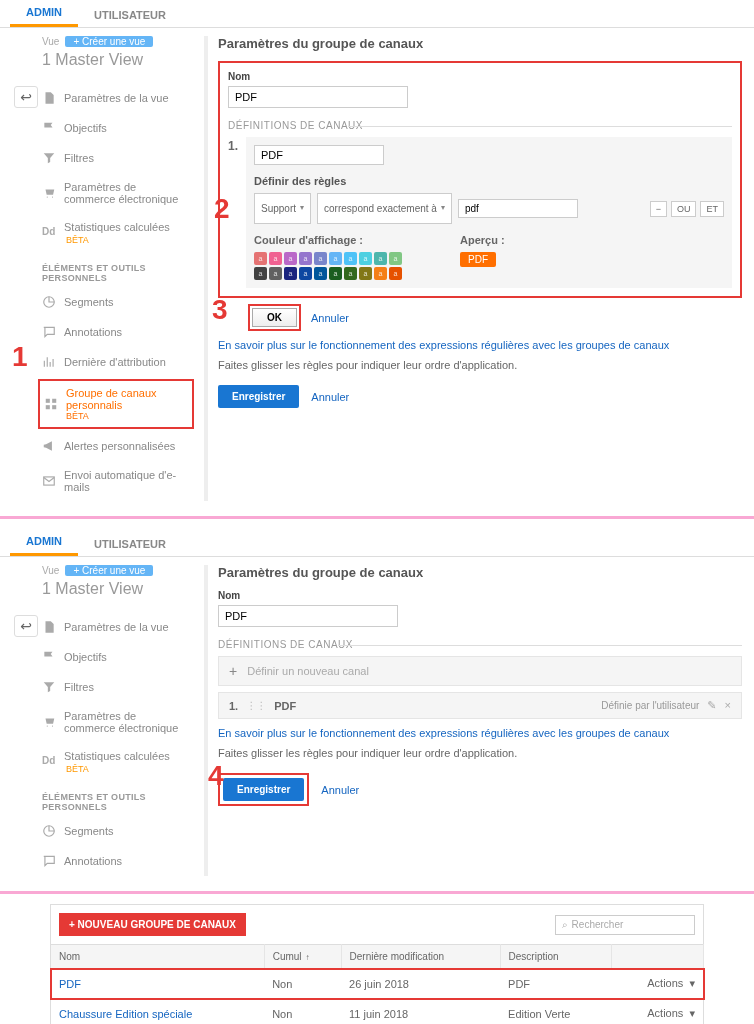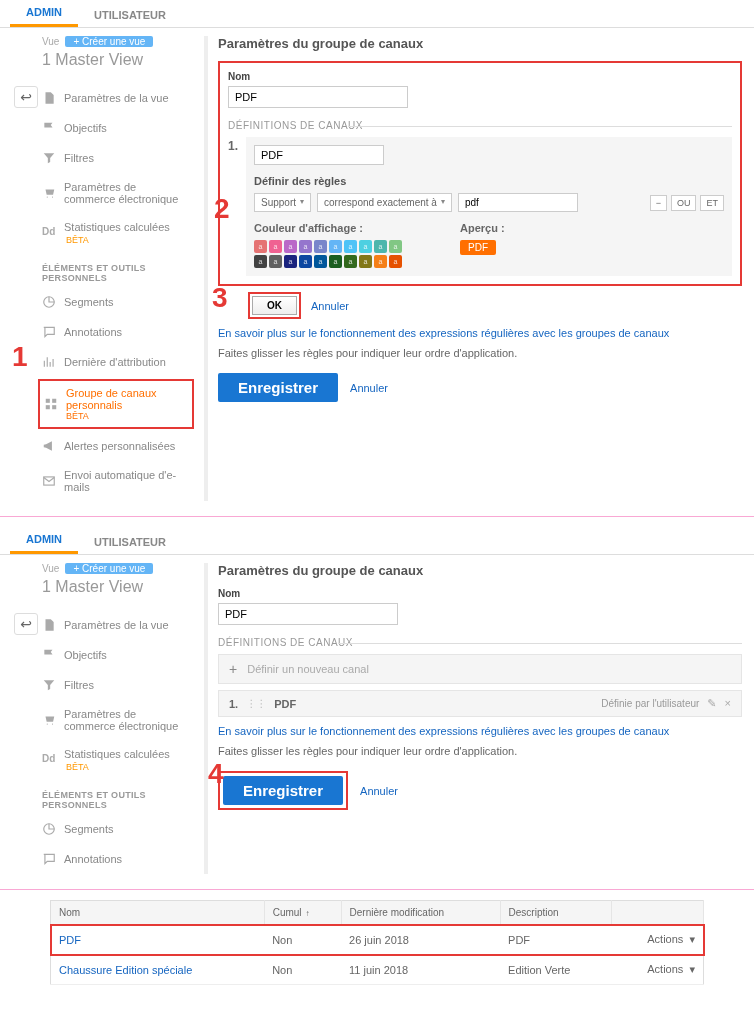--- a/index.html
+++ b/index.html
@@ -1,17 +1,17 @@
 <!DOCTYPE html>
 <html><head>
 <meta charset="utf-8">
 <style>
 * { margin: 0; padding: 0; box-sizing: border-box; font-family: Arial, sans-serif; }
 body { background: #fff; width: 754px; font-size: 11px; color: #666; }
-.screenshot { border-bottom: 1px solid #f9a8d4; margin-bottom: 10px; padding-bottom: 15px; }
+.screenshot { border-bottom: 3px solid #f9a8d4; margin-bottom: 10px; padding-bottom: 15px; }
 .tabs { display: flex; border-bottom: 1px solid #ddd; padding: 0 10px; height: 28px; align-items: flex-end; }
 .tab { padding: 6px 16px; font-size: 11px; font-weight: bold; color: #888; cursor: pointer; }
 .tab.active { color: #1976d2; border-bottom: 3px solid #ff9800; }
 .content { display: flex; margin-top: 8px; }
 .left-col { width: 198px; padding: 0 8px 0 42px; position: relative; }
 .back-arrow { position: absolute; left: 14px; top: 50px; width: 24px; height: 22px; border: 1px solid #ddd; border-radius: 3px; display: flex; align-items: center; justify-content: center; cursor: pointer; font-size: 14px; }
 .vue-row { display: flex; align-items: center; gap: 6px; margin-bottom: 4px; }
 .vue-label { font-size: 10px; color: #aaa; }
 .btn-create { background: #64b5f6; color: #fff; padding: 0 8px; font-size: 10px; border: none; border-radius: 2px; cursor: pointer; }
 .master-view { font-size: 16px; color: #999; margin-bottom: 14px; }
@@ -29,38 +29,38 @@
 .field-label { font-size: 10px; font-weight: bold; color: #444; margin-bottom: 4px; }
 .text-input { border: 1px solid #ccc; padding: 4px 6px; font-size: 11px; width: 180px; }
 .def-header { font-size: 10px; color: #999; margin: 12px 0 6px; letter-spacing: 0.5px; position: relative; }
 .def-header::after { content: ""; position: absolute; left: 120px; right: 0; top: 50%; border-top: 1px solid #ddd; }
 .rule-row { display: flex; gap: 8px; align-items: flex-start; }
 .rule-num { font-weight: bold; font-size: 12px; padding-top: 2px; }
 .rule-body { flex: 1; background: #f5f5f5; padding: 8px; }
 .rule-input { border: 1px solid #ccc; padding: 3px 6px; font-size: 11px; width: 130px; background: #fff; }
 .rule-subtitle { font-size: 11px; font-weight: bold; color: #555; margin: 10px 0 6px; }
 .rule-selects { display: flex; gap: 6px; align-items: center; }
-.select-box { border: 1px solid #ccc; background: #fff; padding: 3px 6px; font-size: 10px; display: flex; align-items: flex-start; gap: 4px; }
+.select-box { border: 1px solid #ccc; background: #fff; padding: 9px 6px; font-size: 10px; display: flex; align-items: flex-start; gap: 4px; }
 .select-box .caret { font-size: 8px; color: #888; }
 .rule-text-input { border: 1px solid #ccc; padding: 3px 6px; font-size: 10px; width: 120px; background: #fff; }
 .rule-ops { display: flex; gap: 4px; margin-left: auto; }
 .op-btn { border: 1px solid #ccc; background: #fff; padding: 2px 5px; font-size: 9px; cursor: pointer; }
 .color-section { display: flex; gap: 46px; margin-top: 10px; }
 .color-label { font-size: 11px; font-weight: bold; margin-bottom: 6px; }
 .color-grid { display: flex; flex-wrap: wrap; gap: 2px; width: 160px; }
 .color-sw { width: 13px; height: 13px; border-radius: 2px; display: flex; align-items: center; justify-content: center; font-size: 7px; color: rgba(255,255,255,0.8); cursor: pointer; }
 .preview-badge { background: #ff6f00; color: #fff; padding: 2px 8px; font-size: 10px; border-radius: 2px; display: inline-block; }
 .ok-row { display: flex; align-items: center; gap: 10px; margin-top: 6px; }
 .ok-btn { border: 1px solid #aaa; background: linear-gradient(#fff,#eee); padding: 3px 14px; font-size: 10px; font-weight: bold; cursor: pointer; }
 .ok-box { border: 2px solid #e53935; padding: 2px; display: inline-block; }
 .link { color: #1565c0; cursor: pointer; font-size: 11px; }
 .info-text { font-size: 11px; color: #666; margin: 8px 0 4px; }
 .info-link { color: #1565c0; text-align: center; }
 .save-row { display: flex; align-items: center; gap: 12px; margin-top: 14px; }
-.btn-primary { background: #1976d2; color: #fff; border: none; padding: 6px 20px; font-size: 15px; font-weight: bold; border-radius: 2px; cursor: pointer; }
+.btn-primary { background: #1976d2; color: #fff; border: none; padding: 6px 14px; font-size: 10px; font-weight: bold; border-radius: 2px; cursor: pointer; }
 .save-box { border: 2px solid #e53935; padding: 3px; display: inline-block; }
 .big-num { position: absolute; font-size: 28px; font-weight: bold; color: #e53935; z-index: 5; }
 .n2 { left: -6px; top: 130px; }
 .n3 { left: -6px; top: 240px; }
 .n4 { left: -6px; top: 195px; }
 .plus-row { display: flex; gap: 10px; align-items: center; background: #f5f5f5; padding: 6px 10px; border: 1px solid #e5e5e5; margin-bottom: 6px; }
 .plus { font-size: 14px; color: #888; cursor: pointer; }
 .placeholder-text { color: #aaa; font-size: 11px; }
 .channel-row { display: flex; align-items: center; background: #f5f5f5; padding: 6px 10px; border: 1px solid #e5e5e5; gap: 8px; }
 .channel-num { font-weight: bold; }
@@ -345,20 +345,27 @@
       <span class="big-num n4">4</span>
       <div class="save-row">
         <span class="save-box"><button class="btn-primary">Enregistrer</button></span>
         <span class="link">Annuler</span>
       </div>
     </div>
   </div>
 </div>
 
 <div class="table-wrap">
+  <div class="table-topbar">
+    <button class="btn-red">+ NOUVEAU GROUPE DE CANAUX</button>
+    <div class="search-box">
+      <span>⌕</span>
+      <span>Rechercher</span>
+    </div>
+  </div>
   <table class="data">
     <thead>
       <tr>
         <th>Nom</th>
         <th><span>Cumul</span><span class="sort-arrow">↑</span></th>
         <th>Dernière modification</th>
         <th>Description</th>
         <th></th>
       </tr>
     </thead>

